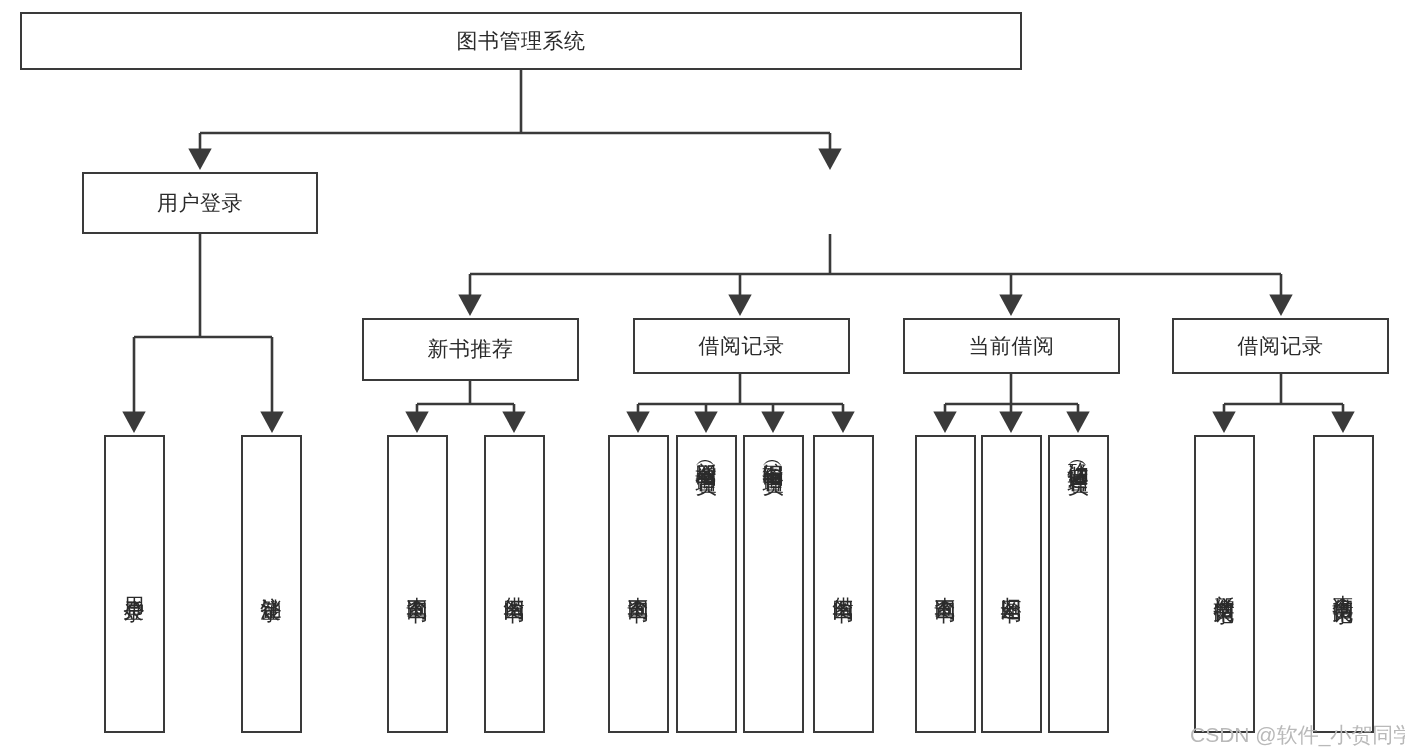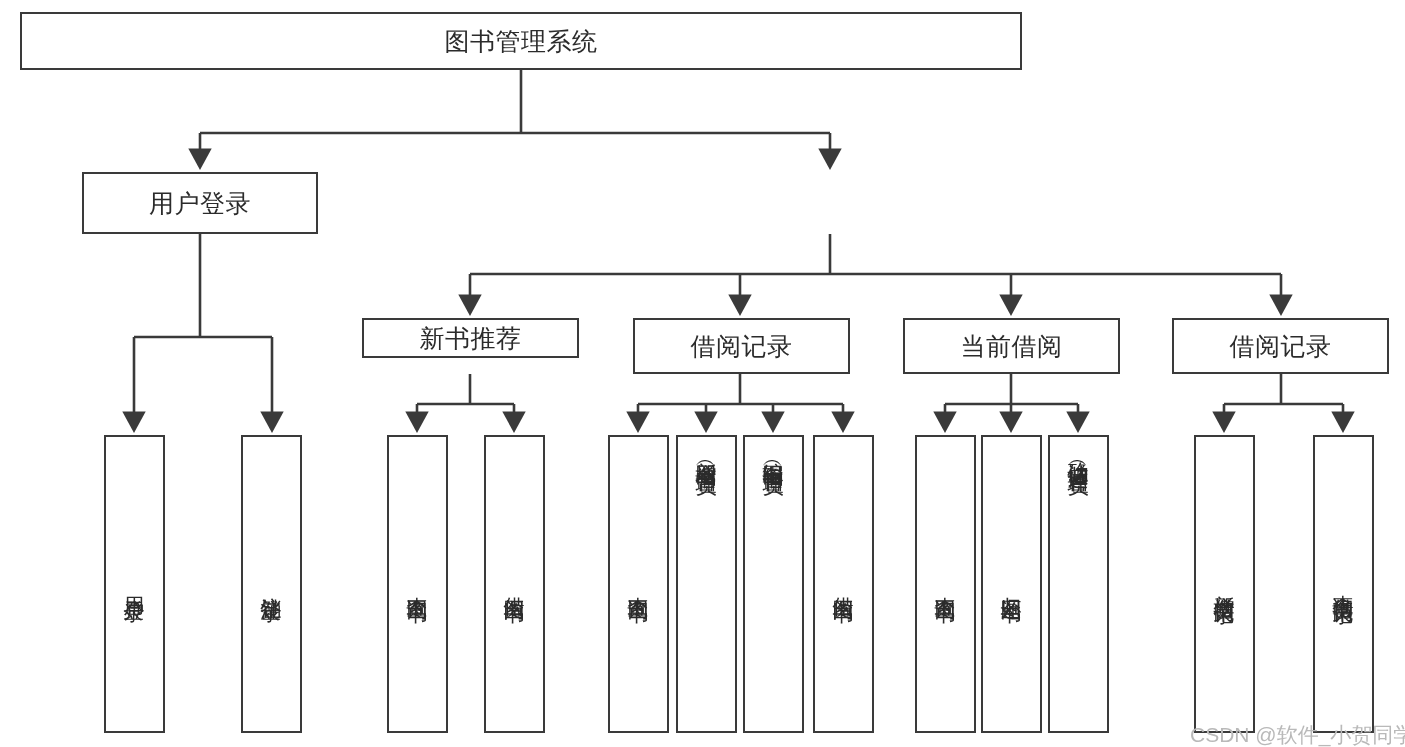--- a/index.html
+++ b/index.html
@@ -29,21 +29,21 @@
     box-sizing: border-box;
     border: 2.4px solid #3a3a3a;
     background: #ffffff;
     color: #2b2b2b;
     display: flex;
     align-items: center;
     justify-content: center;
     z-index: 3;
   }
   .node .lbl {
-    font-size: 25px;
+    font-size: 21px;
     line-height: 1.08;
     letter-spacing: 0.5px;
     white-space: nowrap;
     color: #2b2b2b;
   }
   .node.vertical .lbl {
     writing-mode: vertical-rl;
     text-orientation: upright;
     -webkit-writing-mode: vertical-rl;
     letter-spacing: 2px;
@@ -135,21 +135,21 @@
 
   <div class="node" style="left:20px; top:12px; width:1002px; height:58px;">
     <span class="lbl">图书管理系统</span>
   </div>
 
   <div class="node" style="left:82px; top:172px; width:236px; height:62px;">
     <span class="lbl">用户登录</span>
   </div>
 
 
-  <div class="node" style="left:362px; top:318px; width:217px; height:40px;">
+  <div class="node" style="left:362px; top:318px; width:217px; height:63px;">
     <span class="lbl">新书推荐</span>
   </div>
 
   <div class="node" style="left:633px; top:318px; width:217px; height:56px;">
     <span class="lbl">借阅记录</span>
   </div>
 
   <div class="node" style="left:1172px; top:318px; width:217px; height:56px;">
     <span class="lbl">借阅记录</span>
   </div>

